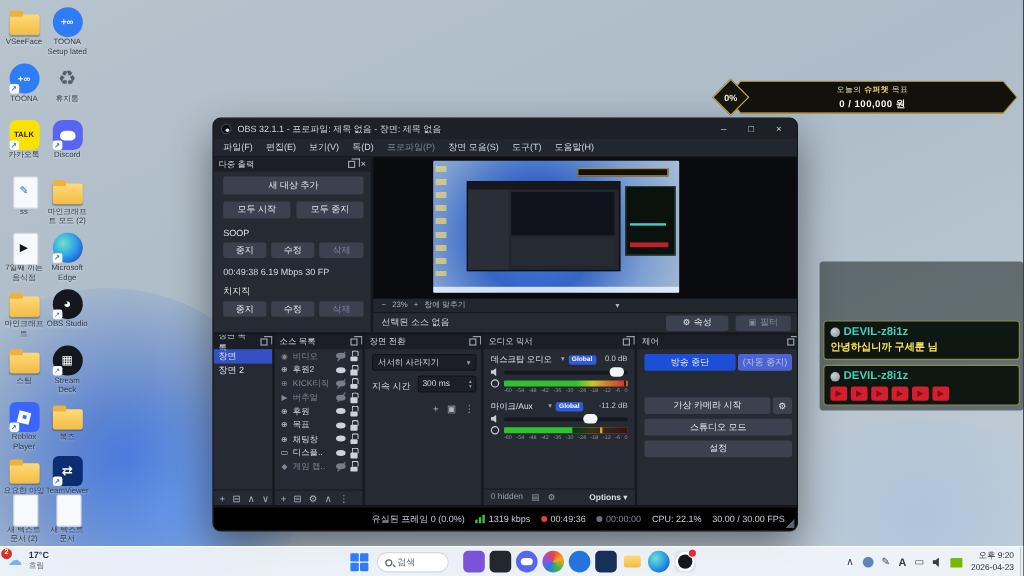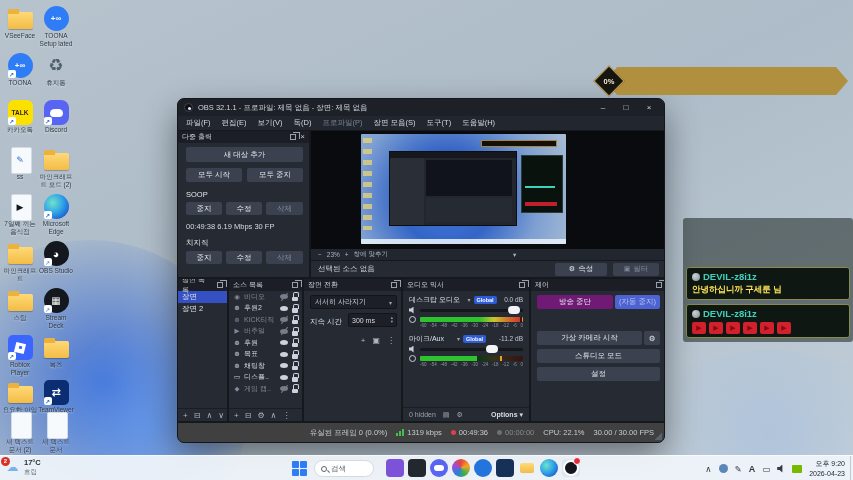--- a/index.html
+++ b/index.html
@@ -69,21 +69,21 @@
 .mbar{height:15px;background:#22262e;display:flex;align-items:center;gap:11px;padding:0 8px;font-size:7.5px;color:#d6dae2;border-bottom:1px solid #15181d}
 .mi.dim{color:#7d8494}
 .dhead{height:12px;background:#1b1e24;display:flex;align-items:center;padding:0 4px;font-size:7px;color:#cdd2da;gap:4px}
 .dhead .sp{flex:1}
 .fico{width:6px;height:6px;border:1px solid #9aa0ab;position:relative}
 .fico::after{content:"";position:absolute;left:1.5px;top:-3.5px;width:6px;height:6px;border:1px solid #9aa0ab;border-left:none;border-bottom:none}
 .xico{font-size:8px;color:#c5cad2;line-height:1}
 .ldock{left:0;top:32px;width:133px;height:146px;background:#262a33;border-right:2px solid #15181d}
 .btn{background:#3b414e;border-radius:2px;color:#e4e8ee;font-size:7.5px;display:flex;align-items:center;justify-content:center;white-space:nowrap}
 .btn.dim{color:#80879a}
-.btn.blue{background:#701a75}
+.btn.blue{background:#1d4ed8}
 .btn.blue2{background:#4d63d2;color:#b8c3f0}
 .sect{font-size:7.5px;color:#e2e6ec}
 .stats{font-size:7.5px;color:#d5dae2;white-space:nowrap}
 .pv{left:133px;top:32px;width:355px;height:118px;background:#0a0b0e;overflow:hidden}
 .mdesk{position:absolute;left:50px;top:3px;width:205px;height:110px;border-radius:1px;overflow:hidden;
   background:radial-gradient(circle at 42% 58%,#3f7ce0 0%,#3465c6 35%,#7d9fd2 68%,#a9bdd4 100%)}
 .micons{position:absolute;left:2px;top:4px;width:9px;height:92px;background:repeating-linear-gradient(#e3d07a 0 5px,transparent 5px 11px);opacity:.8}
 .mgoal{position:absolute;right:9px;top:6px;width:76px;height:7px;background:#121008;border:1px solid #a8873c}
 .mwin{position:absolute;left:28px;top:17px;width:128px;height:75px;background:#23262d;border:1px solid #0c0d10}
 .mwin .mt{height:6px;background:#16181d}
@@ -127,21 +127,21 @@
 .mrow3{display:flex;align-items:center;gap:4px;height:8px}
 .hphone{width:7px;height:7px;border:1px solid #c9cfd9;border-radius:50%}
 .meter{position:relative;flex:1;height:5px;border-radius:1px;overflow:hidden;
   background:linear-gradient(90deg,#2ec22e 0%,#2ec22e 58%,#cfc32c 72%,#cf7a2c 84%,#cf2c2c 100%)}
 .mcover{position:absolute;top:0;right:0;height:100%;background:rgba(10,12,16,.78)}
 .mpeak{position:absolute;top:0;width:2px;height:100%;background:#e8a02c}
 .mticks{display:flex;justify-content:space-between;padding-left:11px;font-size:4.5px;color:#8d939e;height:7px}
 .mfoot{position:absolute;bottom:0;left:0;width:100%;height:14px;border-top:1px solid #1a1d23;display:flex;align-items:center;gap:7px;padding:0 6px;font-size:7px;color:#9aa1ac;background:#262a33}
 .opt{margin-left:auto;color:#d9dde4;font-weight:bold}
 .cbtn{position:absolute;height:14px}
-.sbar{left:0;top:322px;width:488px;height:21px;background:#404040;border-top:2px solid #15181d;display:flex;align-items:center;justify-content:flex-end;gap:9px;padding:0 12px;font-size:7.5px;color:#c6ccd5}
+.sbar{left:0;top:322px;width:488px;height:21px;background:#000000;border-top:2px solid #15181d;display:flex;align-items:center;justify-content:flex-end;gap:9px;padding:0 12px;font-size:7.5px;color:#c6ccd5}
 .sgrp{display:flex;align-items:center;gap:3px}
 .sgrp.dimtx{color:#858b95}
 .sig{display:flex;align-items:flex-end;gap:1px}
 .sig i{display:block;width:2px;background:#43c04b}
 .dotr{width:5px;height:5px;border-radius:50%;background:#e03e4e}
 .dotg{width:5px;height:5px;border-radius:50%;background:#6a7078}
 .grip{position:absolute;right:2px;bottom:2px;width:8px;height:8px;background:linear-gradient(135deg,transparent 55%,#5a6170 55%)}
 
 .task{left:0;top:455px;width:853px;height:25px;background:rgba(240,245,250,.93);border-top:1px solid rgba(255,255,255,.65)}
 .weather{position:absolute;left:5px;top:3px;display:flex;align-items:center;gap:4px}
@@ -310,20 +310,24 @@
       <div class="abs dcell" style="left: 38px; top: 412px;">
         <div class="ig t-text">
           <span class="gg"></span>
         </div>
         <div class="dlab">새 텍스트 문서</div>
       </div>
     </div>
 
   <div class="abs goal">
     <div class="gband"></div>
+    <div class="gband-in">
+      <div class="gtitle"><span>오늘의 </span><b>슈퍼챗</b><span> 목표</span></div>
+      <div class="gvalue">0 / 100,000 원</div>
+    </div>
     <div class="gdiamond">
         <span>0%</span>
       </div>
   </div>
 
   <div class="abs chatov" id="chatmsgs">
       <div class="cmsg">
         <div class="cuser">
           <span class="cglobe"></span>
           <span>DEVIL-z8i1z</span>

